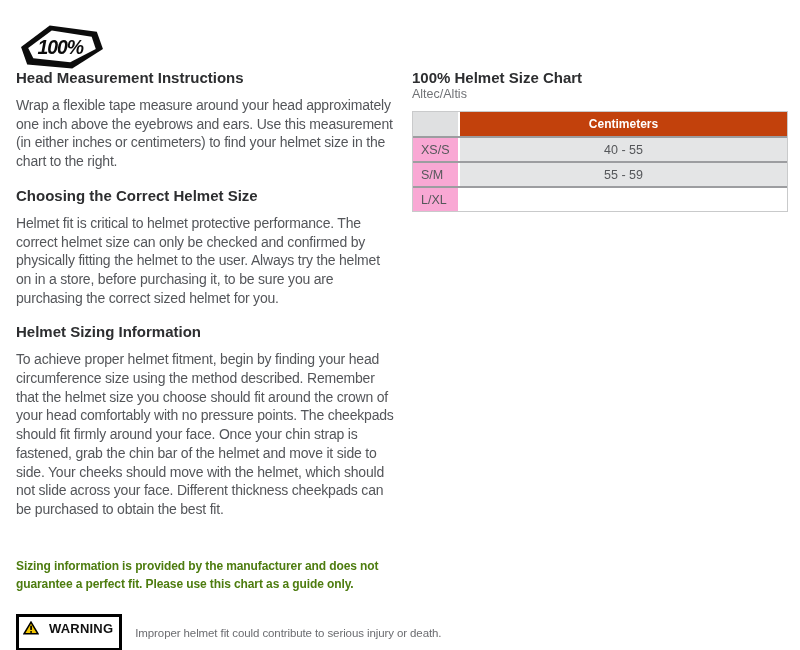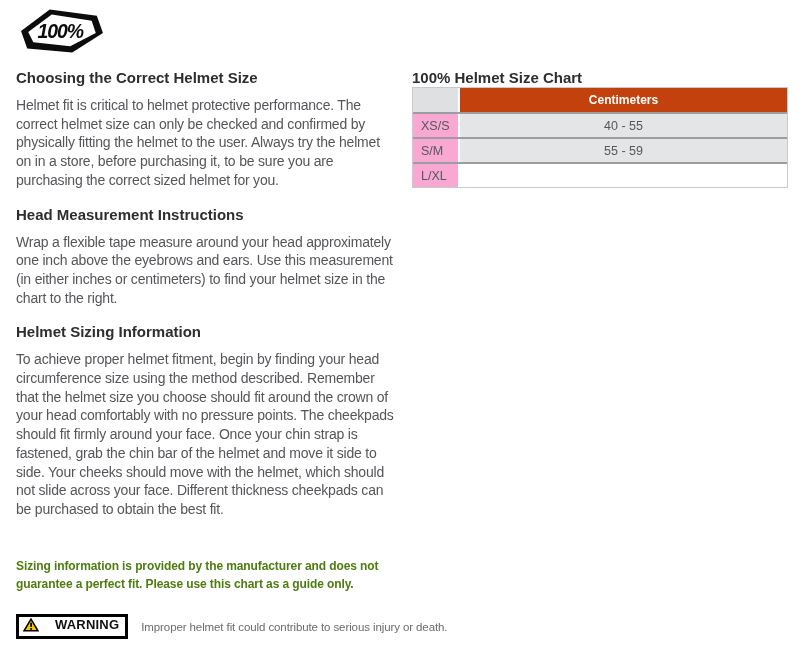--- a/index.html
+++ b/index.html
@@ -1,41 +1,41 @@
 <!DOCTYPE html>
 <html><head>
 <meta charset="utf-8">
 <style>
   html,body{margin:0;padding:0;background:#fff;}
   .page{
     position:relative;width:800px;height:650px;background:#ffffff;overflow:hidden;
     font-family:"Liberation Sans", sans-serif;
   }
-  .logo{position:absolute;left:19px;top:6px;width:86px;height:50px;}
+  .logo{position:absolute;left:19px;top:22px;width:86px;height:50px;}
   .columns{position:absolute;left:16px;top:68px;width:768px;display:flex;gap:16px;}
   .col-left{width:380px;}
   .col-right{width:372px;margin-left:0;}
   .section-heading{
     margin:0 0 9px 0;font-size:15px;font-weight:700;color:#2d2e30;line-height:19px;
   }
   .section-block{margin:0 0 15px 0;}
   .section-block + .section-block{margin-top:14px;}
   .section-body{
     margin:0;font-size:14px;color:#54565a;line-height:18.7px;letter-spacing:-0.2px;
   }
   .disclaimer{
     position:absolute;left:16px;top:558px;width:382px;margin:0;
     font-size:12px;font-weight:700;color:#4d7c0f;line-height:17.5px;letter-spacing:-0.1px;
   }
   .warning-row{
     position:absolute;left:16px;top:614px;display:flex;align-items:center;gap:13px;
   }
   .warning-badge{
-    display:inline-flex;align-items:flex-start;gap:16px;border:3px solid #000;
-    background:#fff;padding:1px 6px 1px 4px;height:17px;
+    display:inline-flex;align-items:flex-end;gap:10px;border:3px solid #000;
+    background:#fff;padding:1px 6px 13px 4px;height:17px;
   }
   .warning-badge .tri{display:inline-flex;line-height:0;}
   .warning-label{
     font-size:13px;font-weight:800;color:#111;letter-spacing:0.2px;line-height:1;
   }
   .warning-text{font-size:11.5px;color:#6b6c70;letter-spacing:-0.1px;}
   .chart-title{margin:0;font-size:15px;font-weight:700;color:#2d2e30;line-height:19px;}
   .chart-subtitle{margin:0 0 9px 0;font-size:12.5px;color:#6f7175;line-height:15px;}
   .size-table{width:376px;border:1px solid #c9cacb;box-sizing:border-box;}
   .t-row{display:flex;}
@@ -67,38 +67,39 @@
       <polygon points="9,25 32,8 71,14 75,26 50,39 14,35" fill="#ffffff"></polygon>
       <text x="18" y="31" font-size="19" font-weight="bold" font-style="italic" letter-spacing="-1" fill="#0c0c0c">100%</text>
     </svg>
   </div>
 
   <div class="columns">
 
     <div class="col-left">
 
       <div class="section-block">
-        <h3 class="section-heading">Choosing the Correct Helmet Size</h3>
-        <p class="section-body">Helmet fit is critical to helmet protective performance. The correct helmet size can only be checked and confirmed by physically fitting the helmet to the user. Always try the helmet on in a store, before purchasing it, to be sure you are purchasing the correct sized helmet for you.</p>
+        <h3 class="section-heading">Head Measurement Instructions</h3>
+        <p class="section-body">Wrap a flexible tape measure around your head approximately one inch above the eyebrows and ears. Use this measurement (in either inches or centimeters) to find your helmet size in the chart to the right.</p>
       </div>
 
       <div class="section-block">
-        <h3 class="section-heading">Head Measurement Instructions</h3>
-        <p class="section-body">Wrap a flexible tape measure around your head approximately one inch above the eyebrows and ears. Use this measurement (in either inches or centimeters) to find your helmet size in the chart to the right.</p>
+        <h3 class="section-heading">Choosing the Correct Helmet Size</h3>
+        <p class="section-body">Helmet fit is critical to helmet protective performance. The correct helmet size can only be checked and confirmed by physically fitting the helmet to the user. Always try the helmet on in a store, before purchasing it, to be sure you are purchasing the correct sized helmet for you.</p>
       </div>
 
       <div class="section-block">
         <h3 class="section-heading">Helmet Sizing Information</h3>
         <p class="section-body">To achieve proper helmet fitment, begin by finding your head circumference size using the method described. Remember that the helmet size you choose should fit around the crown of your head comfortably with no pressure points. The cheekpads should fit firmly around your face. Once your chin strap is fastened, grab the chin bar of the helmet and move it side to side. Your cheeks should move with the helmet, which should not slide across your face. Different thickness cheekpads can be purchased to obtain the best fit.</p>
       </div>
 
     </div>
 
     <div class="col-right">
       <h3 class="chart-title">100% Helmet Size Chart</h3>
+      <div class="chart-subtitle">Altec/Altis</div>
 
       <div class="size-table">
         <div class="t-row t-head">
           <div class="corner-cell"></div>
           <div class="header-cell">Centimeters</div>
         </div>
         <div class="t-row data">
           <div class="size-cell">XS/S</div>
           <div class="value-cell">40 - 55</div>
         </div>

